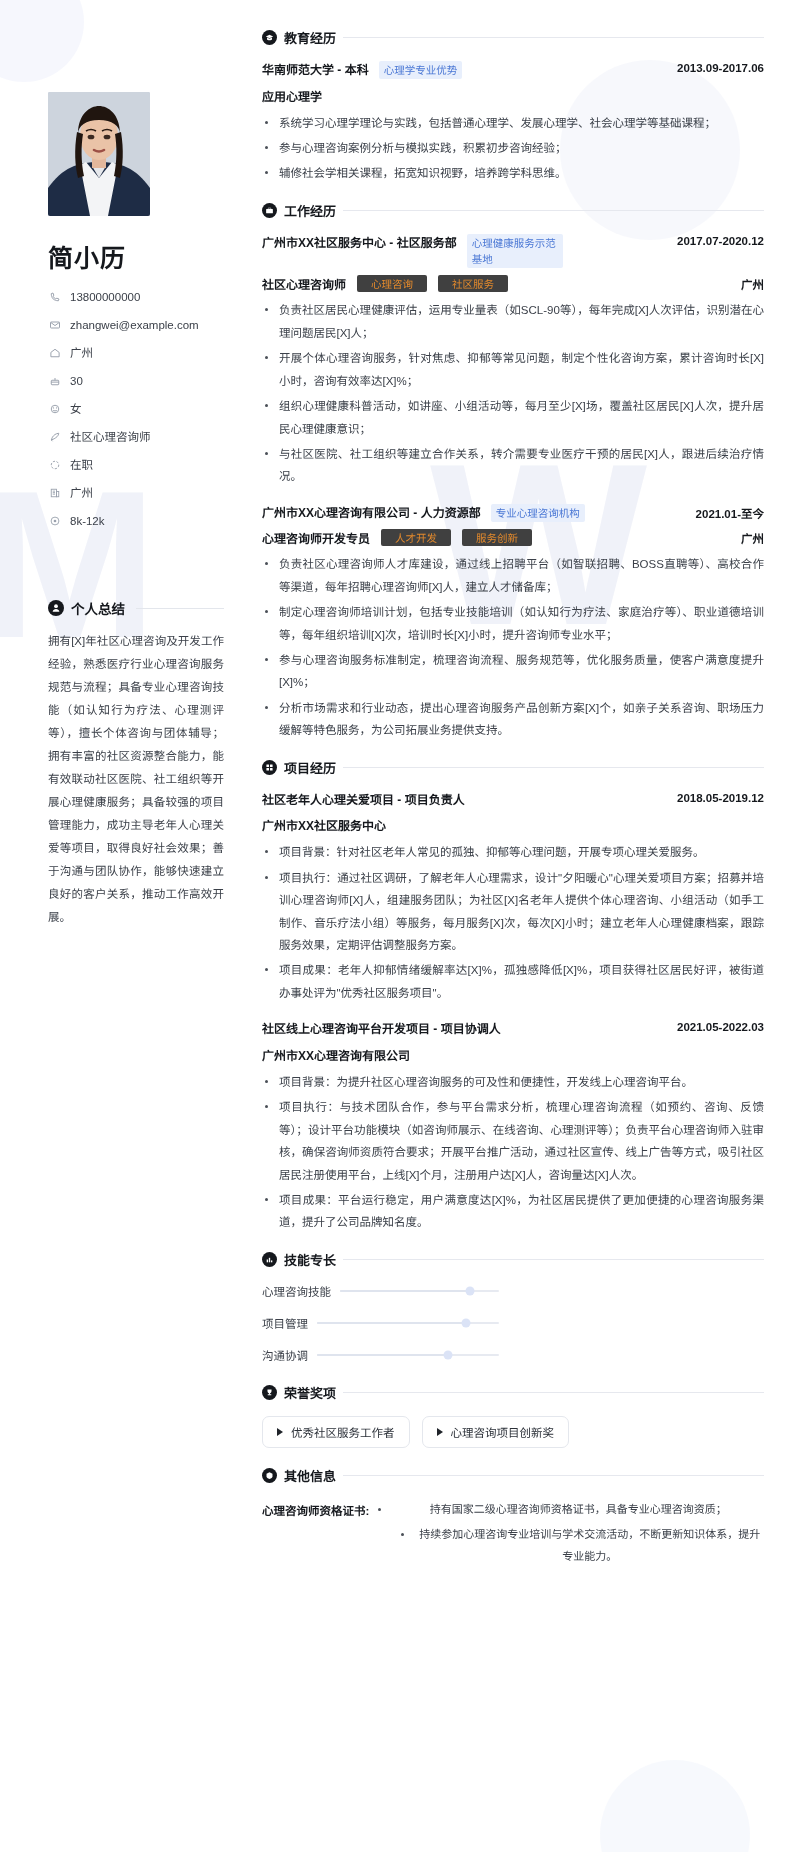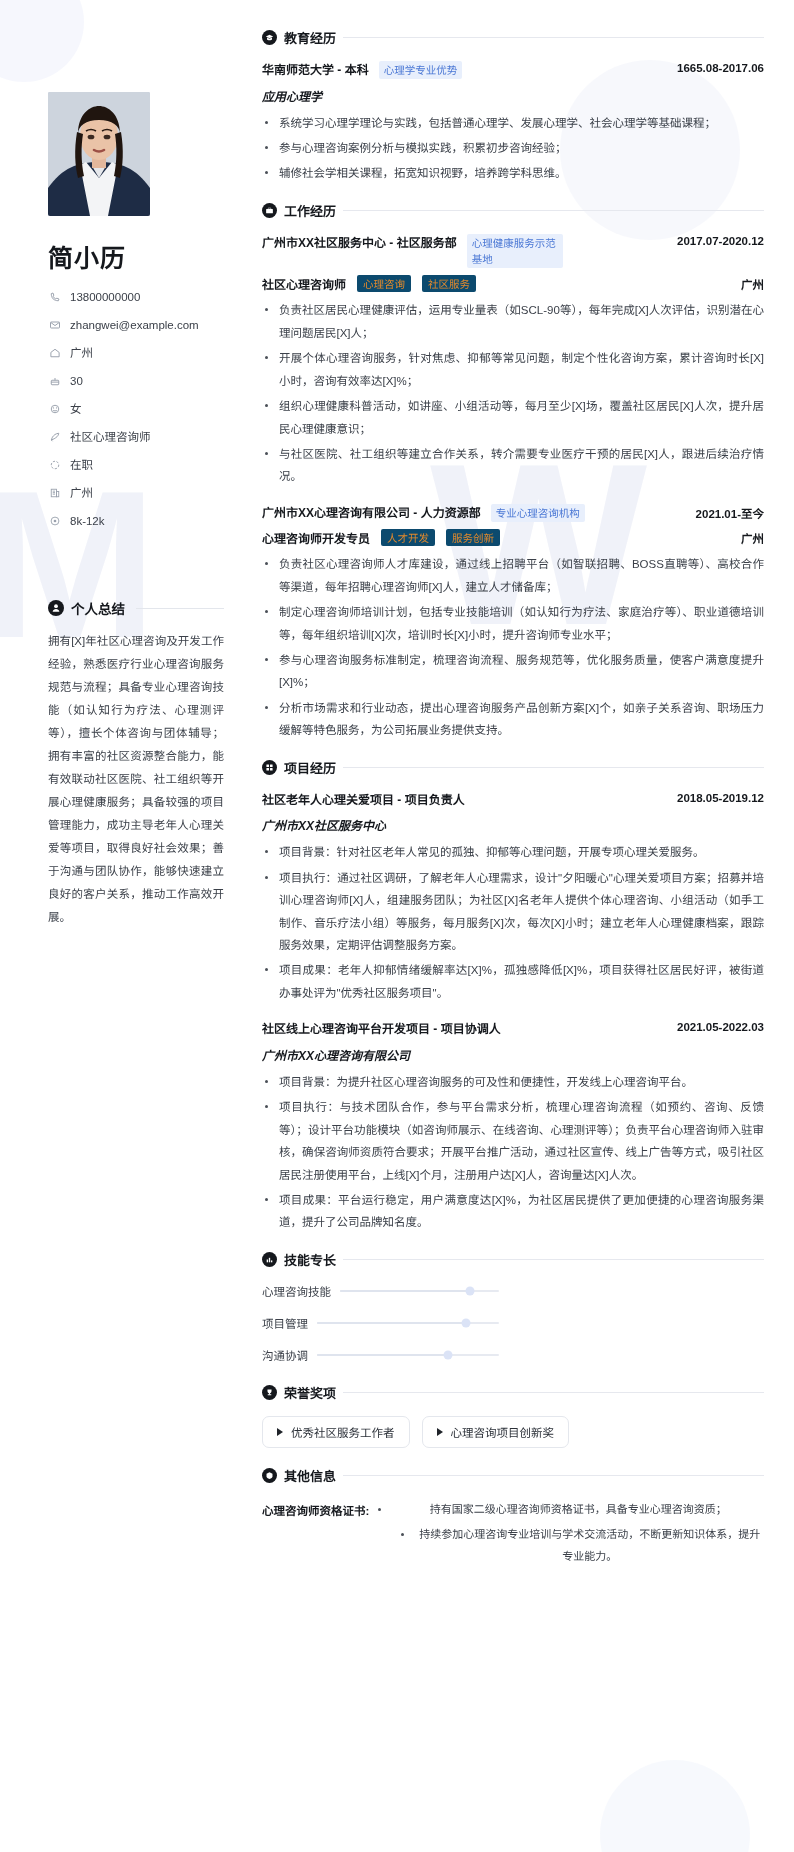--- a/index.html
+++ b/index.html
@@ -207,38 +207,37 @@
     gap: 11px;
     margin-bottom: 7px;
   }
   .role-title {
     font-size: 12px;
     font-weight: 700;
     color: #15181d;
   }
   .tag-orange {
     display: inline-block;
-    background: #0c4a6e;
+    background: #404040;
     color: #e2892c;
     font-size: 10.5px;
-    padding: 1px 6px;
+    padding: 1px 14px;
     border-radius: 2px;
   }
   .role-loc {
     margin-left: auto;
     font-size: 11.5px;
     font-weight: 700;
     color: #15181d;
   }
   .sub-org {
     font-size: 12px;
     font-weight: 700;
     color: #15181d;
     margin-bottom: 8px;
-    font-style: italic;
   }
   .bullets { margin: 0; padding: 0; list-style: none; }
   .bullets li {
     position: relative;
     padding-left: 17px;
     font-size: 11.5px;
     line-height: 1.95;
     color: #3b4049;
     margin-bottom: 3px;
     text-align: justify;
@@ -492,21 +491,21 @@
             </svg>
         </span>
         <span class="t">教育经历</span>
         <span class="rule"></span>
       </div>
 
       <div class="entry">
         <div class="entry-row">
           <span class="entry-title">华南师范大学 - 本科</span>
           <span class="tag-blue">心理学专业优势</span>
-          <span class="entry-date">1665.08-2017.06</span>
+          <span class="entry-date">2013.09-2017.06</span>
         </div>
         <div class="sub-org">应用心理学</div>
         <ul class="bullets">
           <li>系统学习心理学理论与实践，包括普通心理学、发展心理学、社会心理学等基础课程；</li>
           <li>参与心理咨询案例分析与模拟实践，积累初步咨询经验；</li>
           <li>辅修社会学相关课程，拓宽知识视野，培养跨学科思维。</li>
         </ul>
       </div>
     </section>
 

